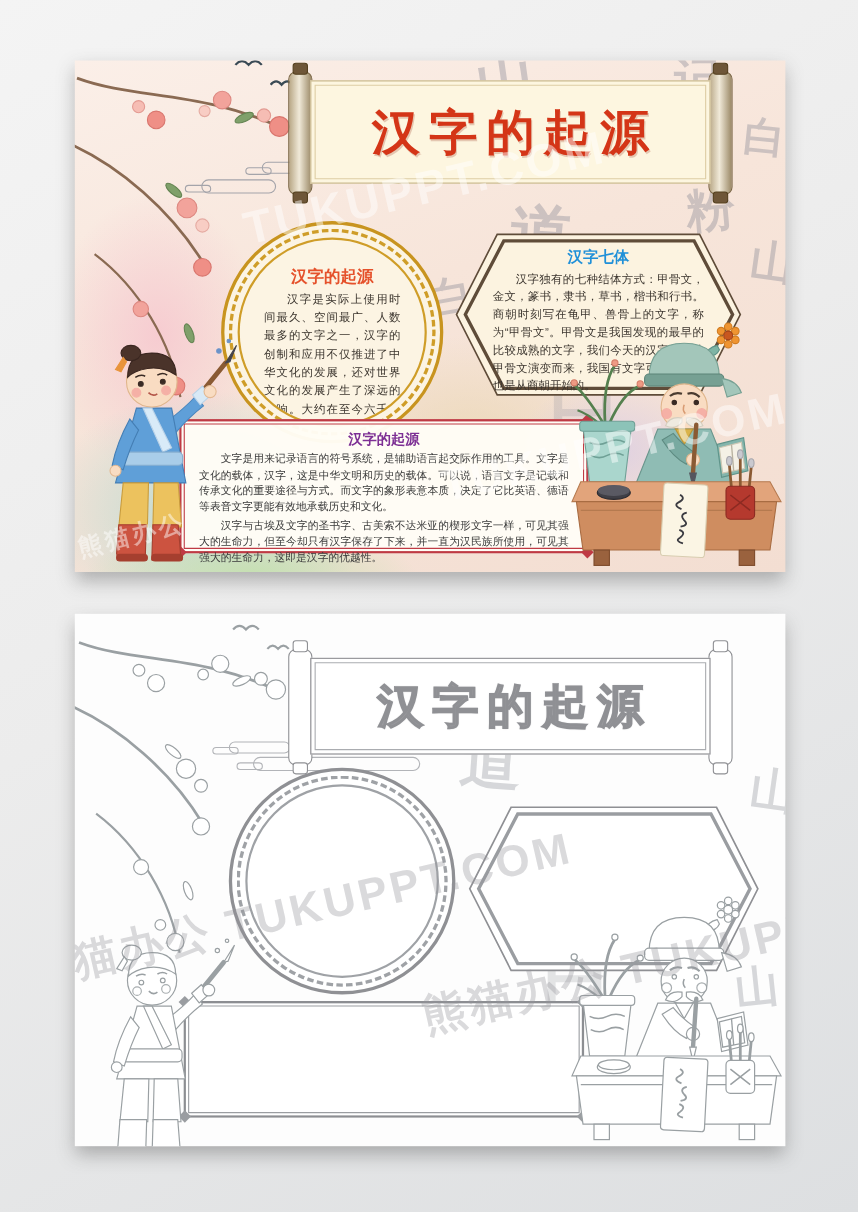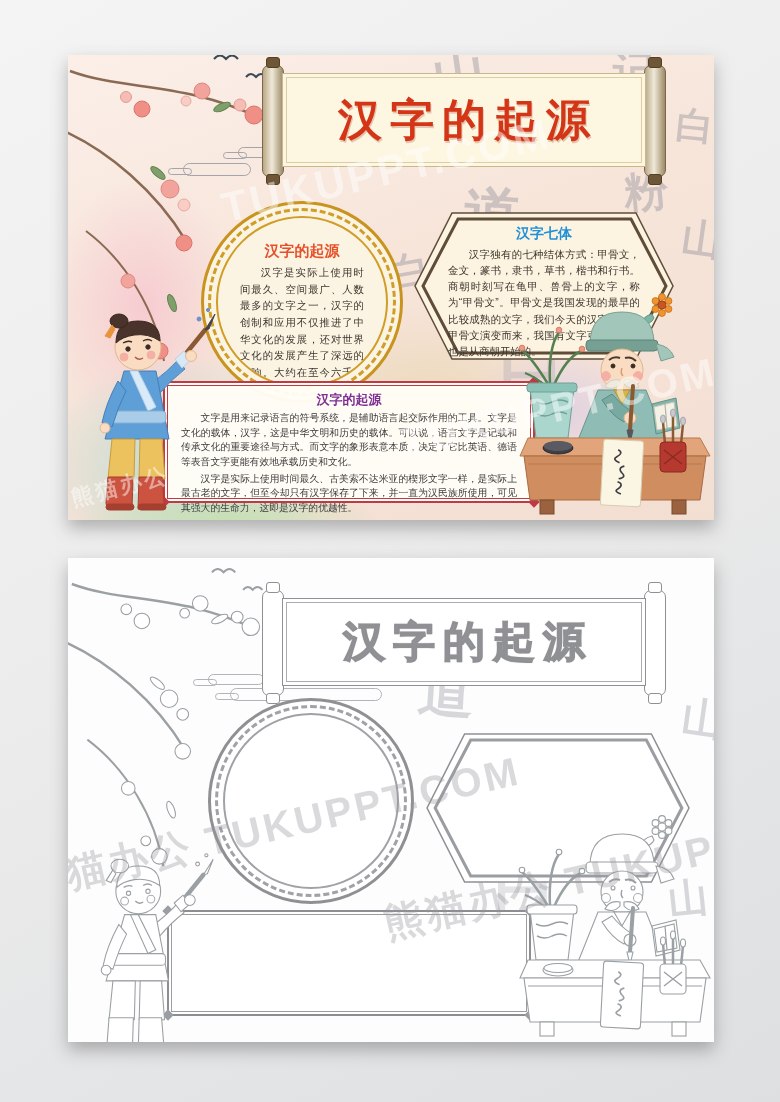--- a/index.html
+++ b/index.html
@@ -126,21 +126,21 @@
     </div>
   </div>
 
   <div class="redframe" style="left:95px;top:326px;width:368px;height:118px;">
     <span class="corn" style="left:-5px;top:-5px;"></span>
       <span class="corn" style="right:-5px;top:-5px;"></span>
     <span class="corn" style="left:-5px;bottom:-5px;"></span>
       <span class="corn" style="right:-5px;bottom:-5px;"></span>
     <div class="sec-title red-title">汉字的起源</div>
     <div class="body-text red-body">文字是用来记录语言的符号系统，是辅助语言起交际作用的工具。文字是文化的载体，汉字，这是中华文明和历史的载体。可以说，语言文字是记载和传承文化的重要途径与方式。而文字的象形表意本质，决定了它比英语、德语等表音文字更能有效地承载历史和文化。</div>
-    <div class="body-text red-body">汉字是实际上使用时间最久、古美索不达米亚的楔形文字一样，是实际上最古老的文字，但至今却只有汉字保存了下来，并一直为汉民族所使用，可见其强大的生命力，这即是汉字的优越性。</div>
+    <div class="body-text red-body">汉字与古埃及文字的圣书字、古美索不达米亚的楔形文字一样，可见其强大的生命力，但至今却只有汉字保存了下来，并一直为汉民族所使用，可见其强大的生命力，这即是汉字的优越性。</div>
   </div>
 
   <div class="ill-slot" style="left:-4px;top:-2px;width:220px;height:330px;z-index:3;">
     <svg viewBox="0 0 220 330">
       <path class="s" d="M6,18 C60,38 120,28 198,66" stroke="#8a6a52" stroke-width="2.5" fill="none"></path>
       <path class="s" d="M0,78 C44,98 92,138 122,188" stroke="#8a6a52" stroke-width="2.5" fill="none"></path>
       <path class="s" d="M22,178 C62,208 92,258 100,308" stroke="#8a6a52" stroke-width="2" fill="none"></path>
       <path class="s" d="M150,6 q6,-7 12,0 q6,-7 12,0" stroke="#3a4a55" stroke-width="2" fill="none"></path>
       <path class="s" d="M182,24 q5,-6 10,0 q5,-6 10,0" stroke="#3a4a55" stroke-width="2" fill="none"></path>
       <g>

